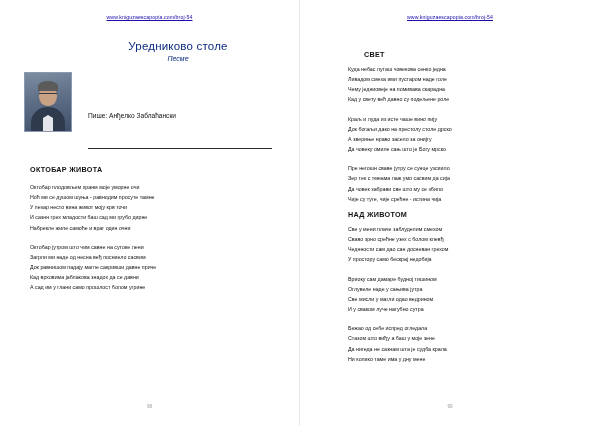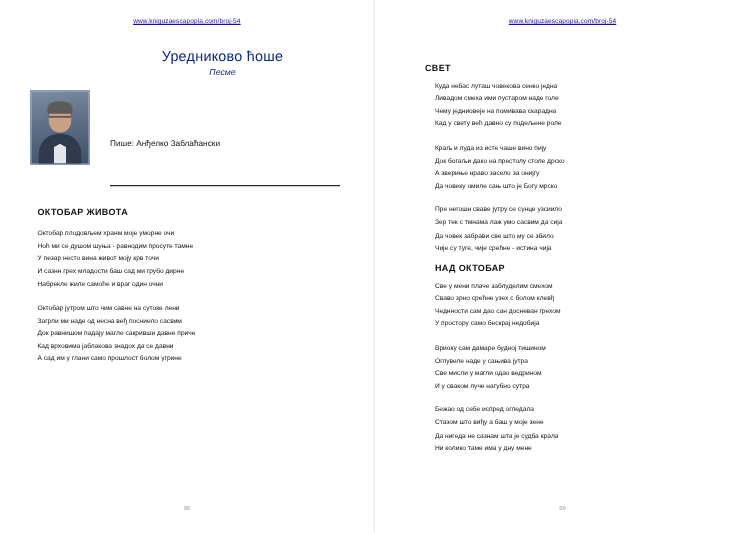--- a/index.html
+++ b/index.html
@@ -156,36 +156,36 @@
     letter-spacing: 0.3px;
   }
   .stanza { margin-bottom: 9px; }
   .stanza:last-child { margin-bottom: 0; }
   .verse { white-space: pre; }
 
   #l-poem1-head { top: 163px; left: 30px; text-align: right; }
   #l-poem1-body { top: 182px; left: 30px; width: 245px; }
 
   
-  #r-poem1-head { top: 48px; left: 40px; }
+  #r-poem1-head { top: 48px; left: 64px; }
   #r-poem1-body { top: 64px; left: 48px; width: 240px; }
   #r-poem2-head { top: 208px; left: 48px; }
   #r-poem2-body { top: 224px; left: 48px; width: 240px; }
 </style>
 </head>
 <body>
 
 <div class="spread">
 
   <div class="page page-left">
 
     <div class="url-bar">www.kniguzaescapopia.com/broj-54</div>
 
     <div class="title-block">
-      <div class="book-title">Уредниково ћоше</div>
+      <div class="book-title">Уредниково столе</div>
       <div class="book-subtitle">Песме</div>
     </div>
 
     <div class="photo">
       <div class="body"></div>
       <div class="shirt"></div>
       <div class="head"></div>
       <div class="hair"></div>
       <div class="glasses"></div>
     </div>
@@ -236,21 +236,21 @@
         <div class="verse">Да човеку омиле сањ што је Богу мрско</div>
       </div>
       <div class="stanza">
         <div class="verse">Пре негошн сваве јутру се сунце узсиило</div>
         <div class="verse">Зер тек с тмнама лаж умо сасвим да сија</div>
         <div class="verse">Да човек забрави све што му се збило</div>
         <div class="verse">Чије су туге, чије срећне - истина чија</div>
       </div>
     </div>
 
-    <div class="poem poem-heading" id="r-poem2-head">НАД ОКТОБАР</div>
+    <div class="poem poem-heading" id="r-poem2-head">НАД ЖИВОТОМ</div>
 
     <div class="poem" id="r-poem2-body">
       <div class="stanza">
         <div class="verse">Све у мени плаче заблуделим смехом</div>
         <div class="verse">Сваво зрно срећне узех с болом клевђ</div>
         <div class="verse">Чеднности сам дао сан досневан грехом</div>
         <div class="verse">У простору само бескрај недобија</div>
       </div>
       <div class="stanza">
         <div class="verse">Вриоку сам дамаре будној тишином</div>

